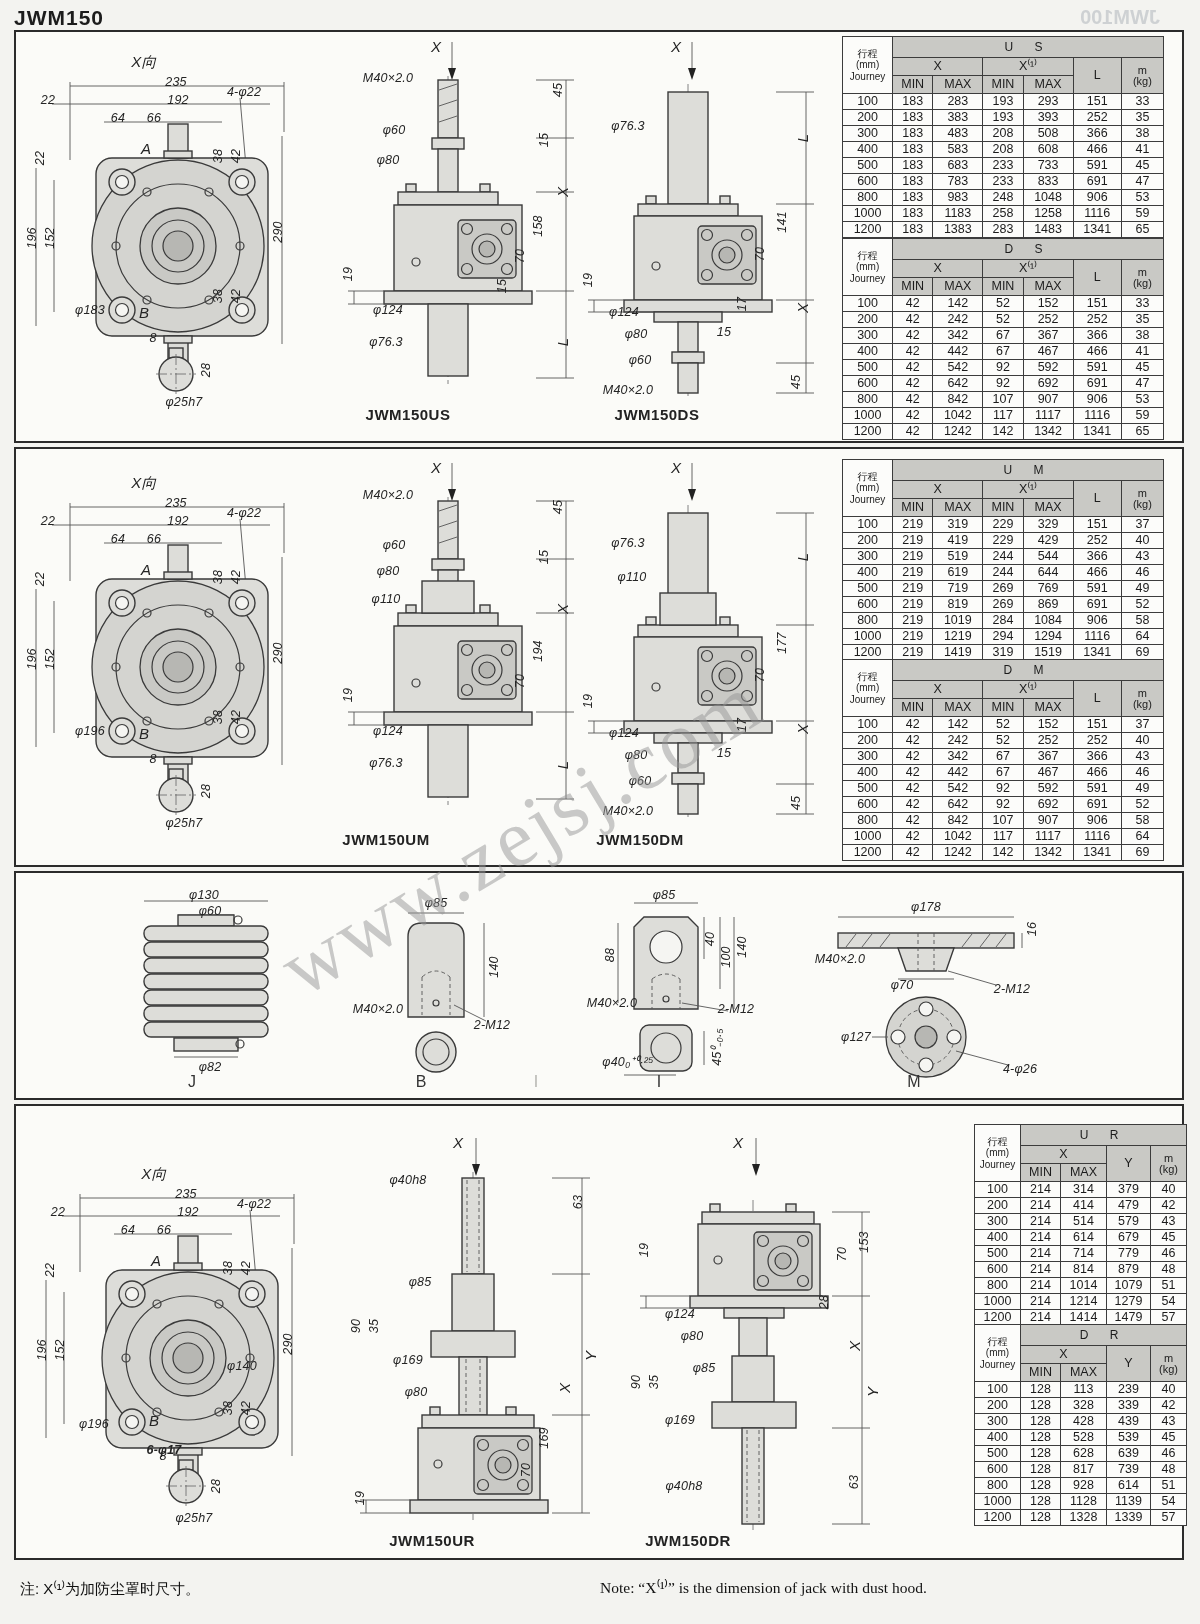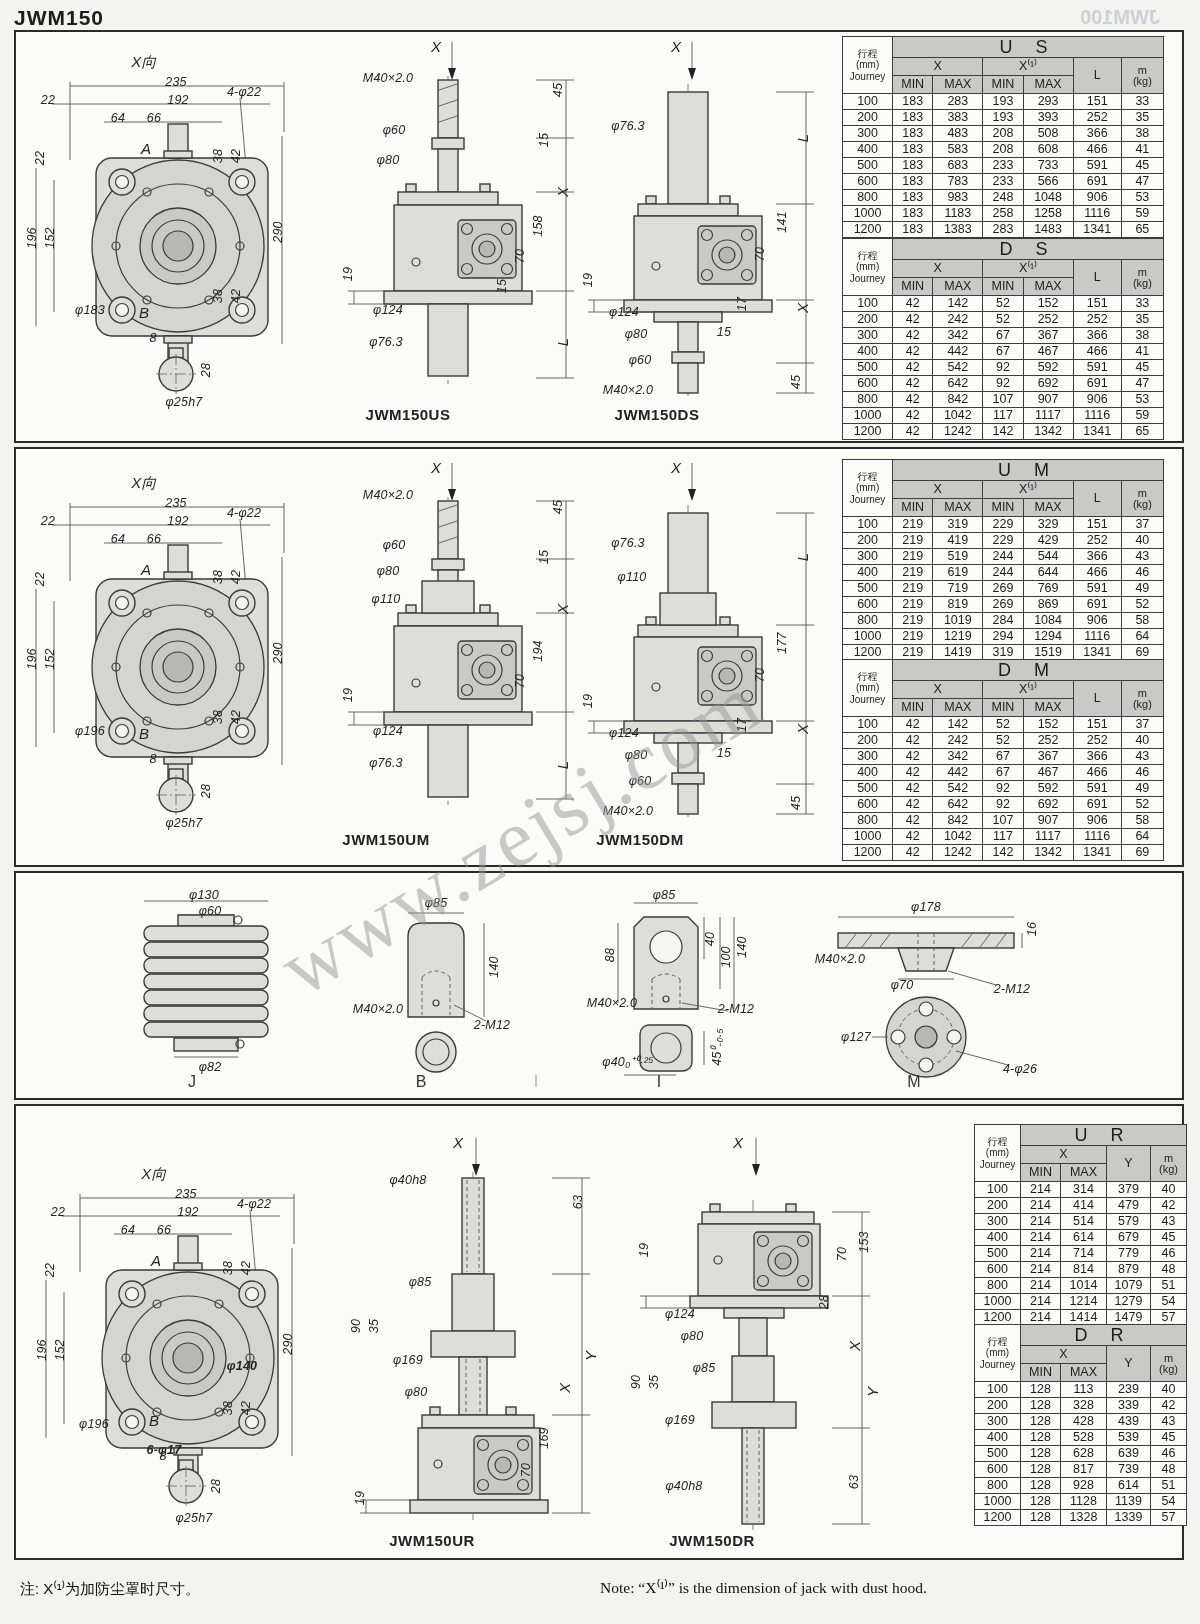--- a/index.html
+++ b/index.html
@@ -23,21 +23,21 @@
   .dim.big{font-size:15px}
   .caption{position:absolute;width:160px;text-align:center;font-size:15px;letter-spacing:.5px;color:#222;font-weight:bold;font-family:"Liberation Sans",sans-serif}
   .acc-caption{position:absolute;top:200px;transform:translateX(-50%);font-size:16px;color:#333;font-family:"Liberation Sans",sans-serif}
   .acc-caption.faint{color:#b5b5b1}
   .tbl{position:absolute}
   .tbl table{border-collapse:collapse;table-layout:fixed;width:100%}
   .tbl th,.tbl td{border:1px solid #3c3c3c;text-align:center;padding:0;line-height:1.05;overflow:hidden}
   .tbl th{background:#c9c9c5;font-weight:normal;font-size:12.5px;height:17px}
   .tbl td{background:#fcfcfa;font-size:12.5px;height:15px}
   .tbl .jh{background:#fcfcfa;font-size:10px;line-height:1.15}
-  .tbl .tt{letter-spacing:9px;font-size:18px;height:20px}
+  .tbl .tt{letter-spacing:9px;font-size:12px;height:20px}
   .tbl .mh{font-size:11px;line-height:1}
   .watermark{position:absolute;left:288px;top:928px;font-size:82px;letter-spacing:3px;
      color:rgba(150,150,150,.5);font-family:"Liberation Serif",serif;
      transform:rotate(-31deg);transform-origin:left center;z-index:40;pointer-events:none;white-space:nowrap}
   .note{position:absolute;font-size:15px;color:#111}
   .note.en{font-family:"Liberation Serif",serif;font-size:15.5px}
   
   .part{fill:#ddddd9;stroke:#3a3a3a;stroke-width:1.4}
   .part2{fill:#d4d4d0;stroke:#3a3a3a;stroke-width:1.3}
   .part3{fill:#c9c9c5;stroke:#3a3a3a;stroke-width:1.3}
@@ -450,21 +450,21 @@
             <td>233</td>
             <td>733</td>
             <td>591</td>
             <td>45</td>
           </tr>
           <tr>
             <td>600</td>
             <td>183</td>
             <td>783</td>
             <td>233</td>
-            <td>566</td>
+            <td>833</td>
             <td>691</td>
             <td>47</td>
           </tr>
           <tr>
             <td>800</td>
             <td>183</td>
             <td>983</td>
             <td>248</td>
             <td>1048</td>
             <td>906</td>
@@ -967,21 +967,21 @@
       <span class="dim" style="left: 92px; top: 78px;">64</span>
       <span class="dim" style="left: 128px; top: 78px;">66</span>
       <span class="dim" style="left: 218px; top: 52px;">4-φ22</span>
       <span class="dim big" style="left: 120px; top: 108px;">A</span>
       <span class="dim rot" style="left: 192px; top: 116px;">38</span>
       <span class="dim rot" style="left: 210px; top: 116px;">42</span>
       <span class="dim rot" style="left: 14px; top: 118px;">22</span>
       <span class="dim rot" style="left: 6px; top: 198px;">196</span>
       <span class="dim rot" style="left: 24px; top: 198px;">152</span>
       <span class="dim rot" style="left: 252px; top: 192px;">290</span>
-      <span class="dim" style="left: 206px; top: 214px; font-weight: bold;">φ140</span>
+      <span class="dim" style="left: 206px; top: 214px;">φ140</span>
       <span class="dim" style="left: 58px; top: 272px;">φ196</span>
       <span class="dim big" style="left: 118px; top: 268px;">B</span>
       <span class="dim" style="left: 128px; top: 298px; font-weight: bold;">6-φ17</span>
       <span class="dim rot" style="left: 192px; top: 256px;">38</span>
       <span class="dim rot" style="left: 210px; top: 256px;">42</span>
       <span class="dim" style="left: 127px; top: 304px;">8</span>
       <span class="dim rot" style="left: 180px; top: 334px;">28</span>
       <span class="dim" style="left: 158px; top: 366px;">φ25h7</span>
     </div>
   <div class="drawing" style="left:330px;top:24px;width:260px;height:420px">
@@ -1018,21 +1018,21 @@
       <span class="dim rot big" style="left: 228px; top: 216px;">X</span>
       <span class="dim rot" style="left: 10px; top: 252px;">90</span>
       <span class="dim rot" style="left: 28px; top: 252px;">35</span>
       <span class="dim" style="left: 78px; top: 238px;">φ85</span>
       <span class="dim rot big" style="left: 246px; top: 262px;">Y</span>
       <span class="dim" style="left: 54px; top: 290px;">φ169</span>
       <span class="dim" style="left: 58px; top: 356px;">φ40h8</span>
       <span class="dim rot" style="left: 228px; top: 352px;">63</span>
     </div>
   <div class="caption" style="left:336px;top:426px">JWM150UR</div>
-  <div class="caption" style="left:616px;top:426px">JWM150DR</div>
+  <div class="caption" style="left:592px;top:426px">JWM150DR</div>
   <div class="tbl" style="left:958px;top:18px;width:212px">
       <table>
         <colgroup>
           <col style="width:46px">
           <col style="width:40px">
           <col style="width:46px">
           <col style="width:44px">
           <col style="width:36px">
         </colgroup>
         <tbody>

